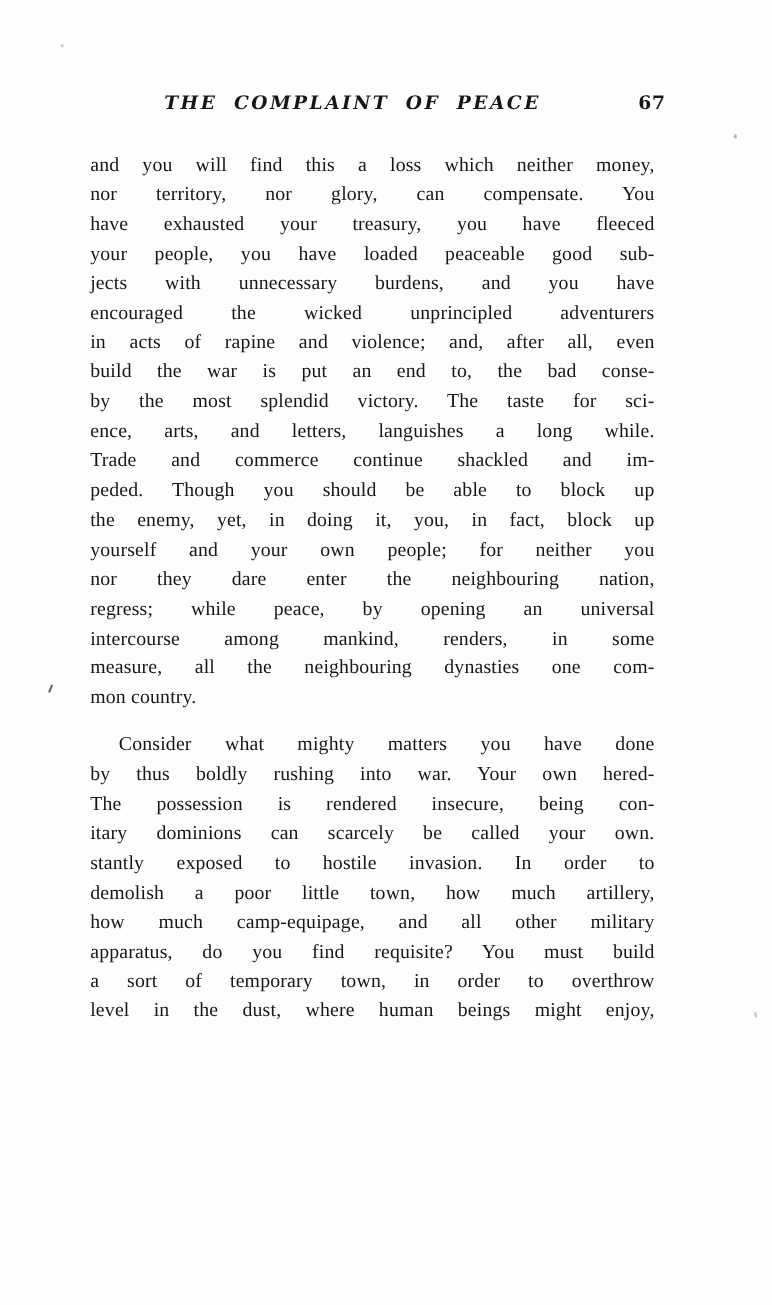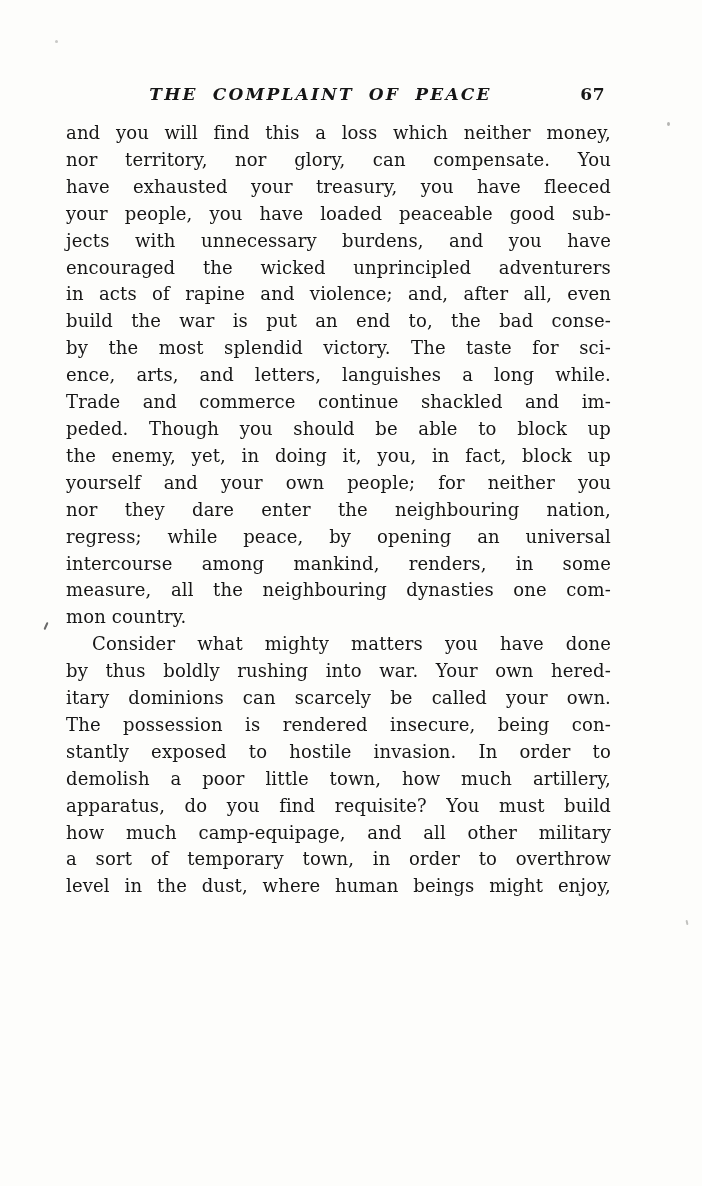--- a/index.html
+++ b/index.html
@@ -40,21 +40,21 @@
     font-size: 17px;
     font-weight: 600;
     letter-spacing: 0.5px;
   }
   .page-body {
     position: absolute;
     left: 66px;
     top: 120px;
     width: 545px;
   }
-  .paragraph { margin: 0; padding: 0; }
+  .paragraph { margin: 16px; padding: 0; font-family: Liberation Serif, serif; }
   .line {
     font-size: 18px;
     line-height: 26.9px;
     letter-spacing: 0.15px;
     text-align: justify;
     text-align-last: justify;
     white-space: normal;
     font-weight: 500;
   }
   .line.no-justify { text-align-last: left; }
@@ -100,26 +100,26 @@
         <div class="line">yourself and your own people; for neither you</div>
         <div class="line">nor they dare enter the neighbouring nation,</div>
         <div class="line">regress; while peace, by opening an universal</div>
         <div class="line">intercourse among mankind, renders, in some</div>
         <div class="line">measure, all the neighbouring dynasties one com-</div>
         <div class="line no-justify">mon country.</div>
       </div>
       <div class="paragraph">
         <div class="line indent">Consider what mighty matters you have done</div>
         <div class="line">by thus boldly rushing into war. Your own hered-</div>
+        <div class="line">The possession is rendered insecure, being con-</div>
         <div class="line">itary dominions can scarcely be called your own.</div>
-        <div class="line">The possession is rendered insecure, being con-</div>
         <div class="line">stantly exposed to hostile invasion. In order to</div>
         <div class="line">demolish a poor little town, how much artillery,</div>
+        <div class="line">how much camp-equipage, and all other military</div>
         <div class="line">apparatus, do you find requisite? You must build</div>
-        <div class="line">how much camp-equipage, and all other military</div>
         <div class="line">a sort of temporary town, in order to overthrow</div>
         <div class="line">level in the dust, where human beings might enjoy,</div>
       </div>
     </div>
 
   <div class="artifact artifact-tick"></div>
   <div class="artifact artifact-dot-1"></div>
   <div class="artifact artifact-dot-2"></div>
   <div class="artifact artifact-dot-3"></div>
 

